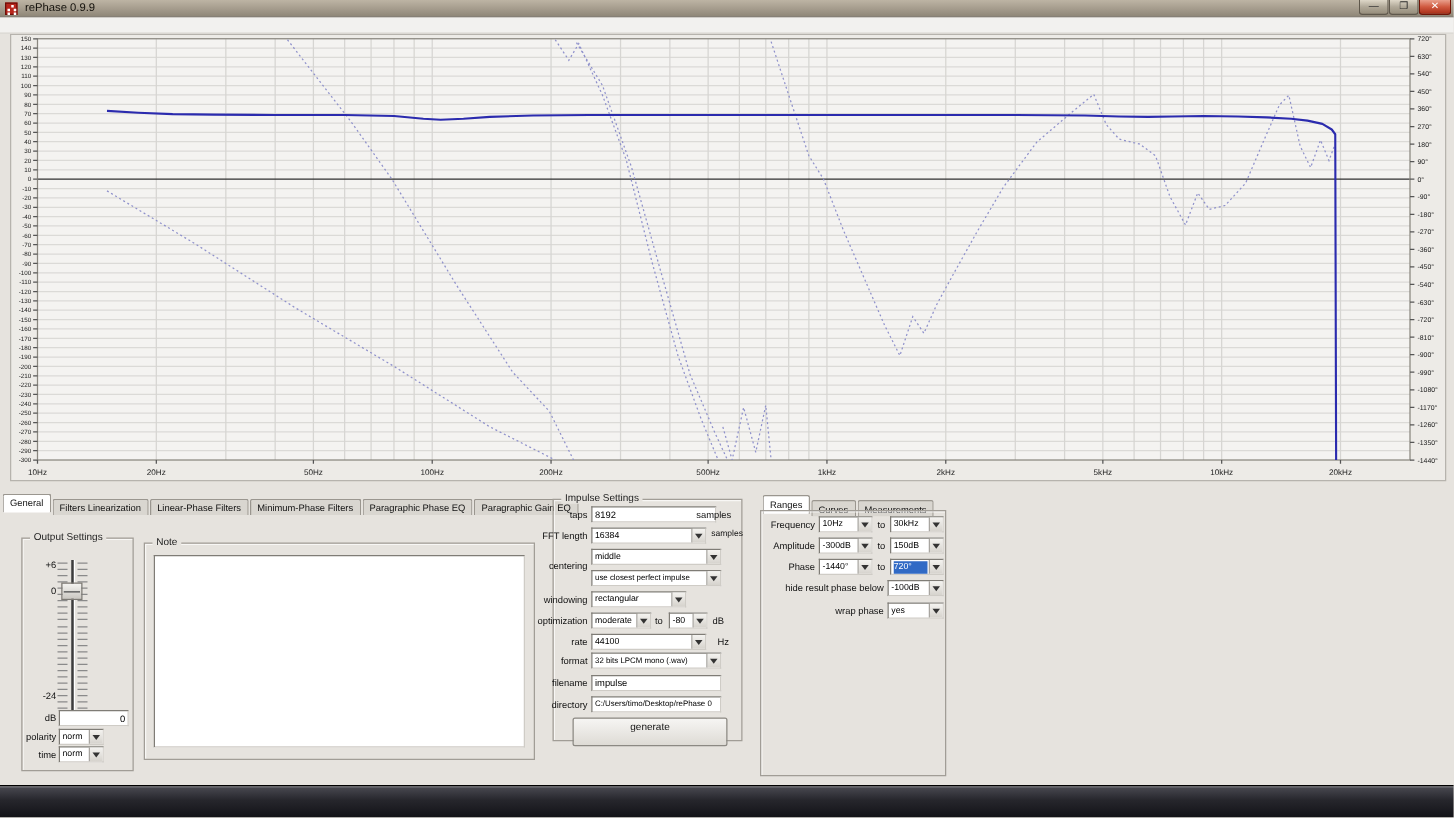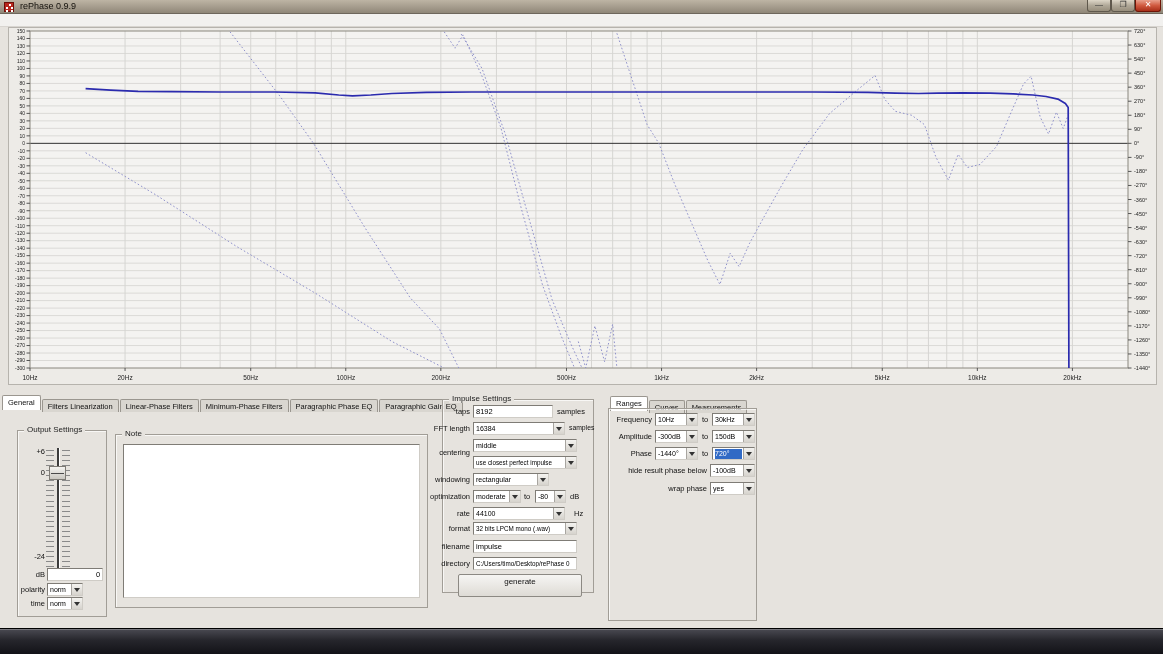--- a/index.html
+++ b/index.html
@@ -418,21 +418,21 @@
 
 <div class="gbox" style="left:115px;top:434px;width:313px;height:174px;">
   <div class="glegend">Note</div>
 </div>
 <div id="note-white"></div>
 
 <div class="gbox" style="left:442px;top:399px;width:152px;height:194px;">
   <div class="glegend">Impulse Settings</div>
 </div>
 <div class="ilab" style="top:407px;">taps</div>
-<input class="tinput" style="left: 473px; top: 405px; width: 80px;" value="8192">
+<input class="tinput" style="left: 473px; top: 405px; width: 100px;" value="8192">
 <div class="flab" style="left:557px;top:407px;">samples</div>
 
 <div class="ilab" style="top:424px;">FFT length</div>
 <div class="combo" style="left:473px;top:422px;width:92px;">
   <span class="cv">16384</span>
   <span class="ca"></span>
   </div>
 <div class="flab" style="left:569px;top:424px;font-size:6.8px;">samples</div>
 
 <div class="ilab" style="top:448px;">centering</div>

